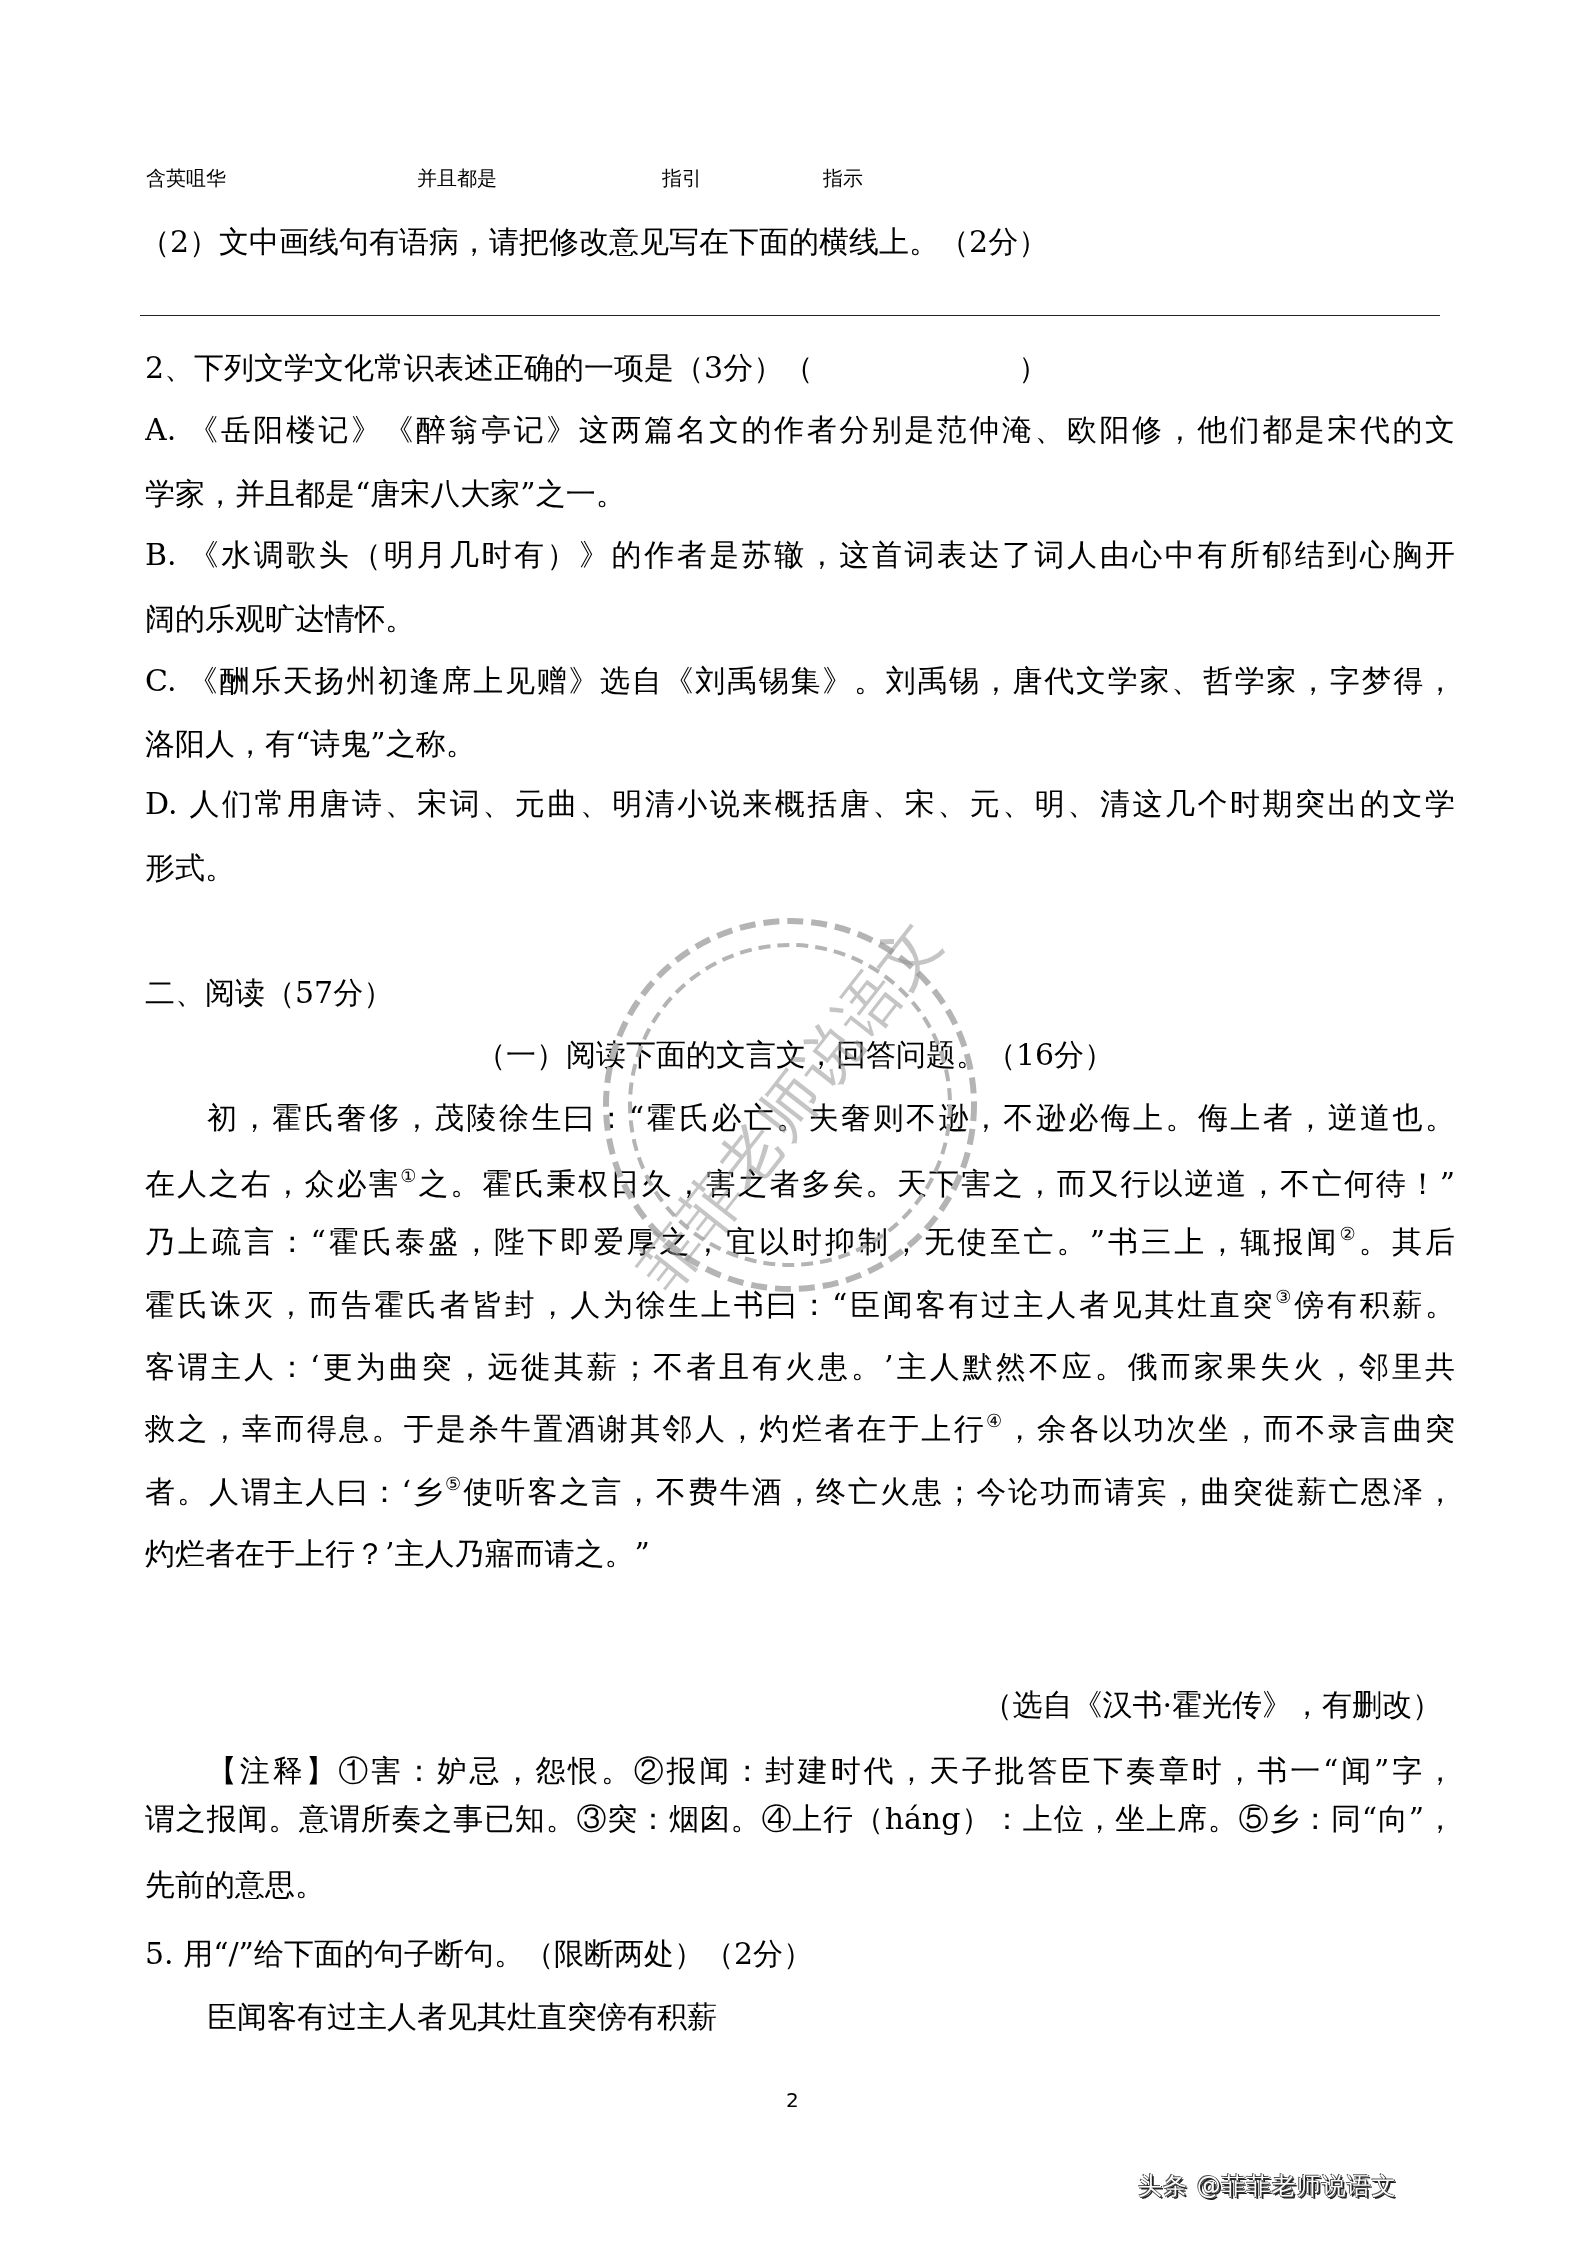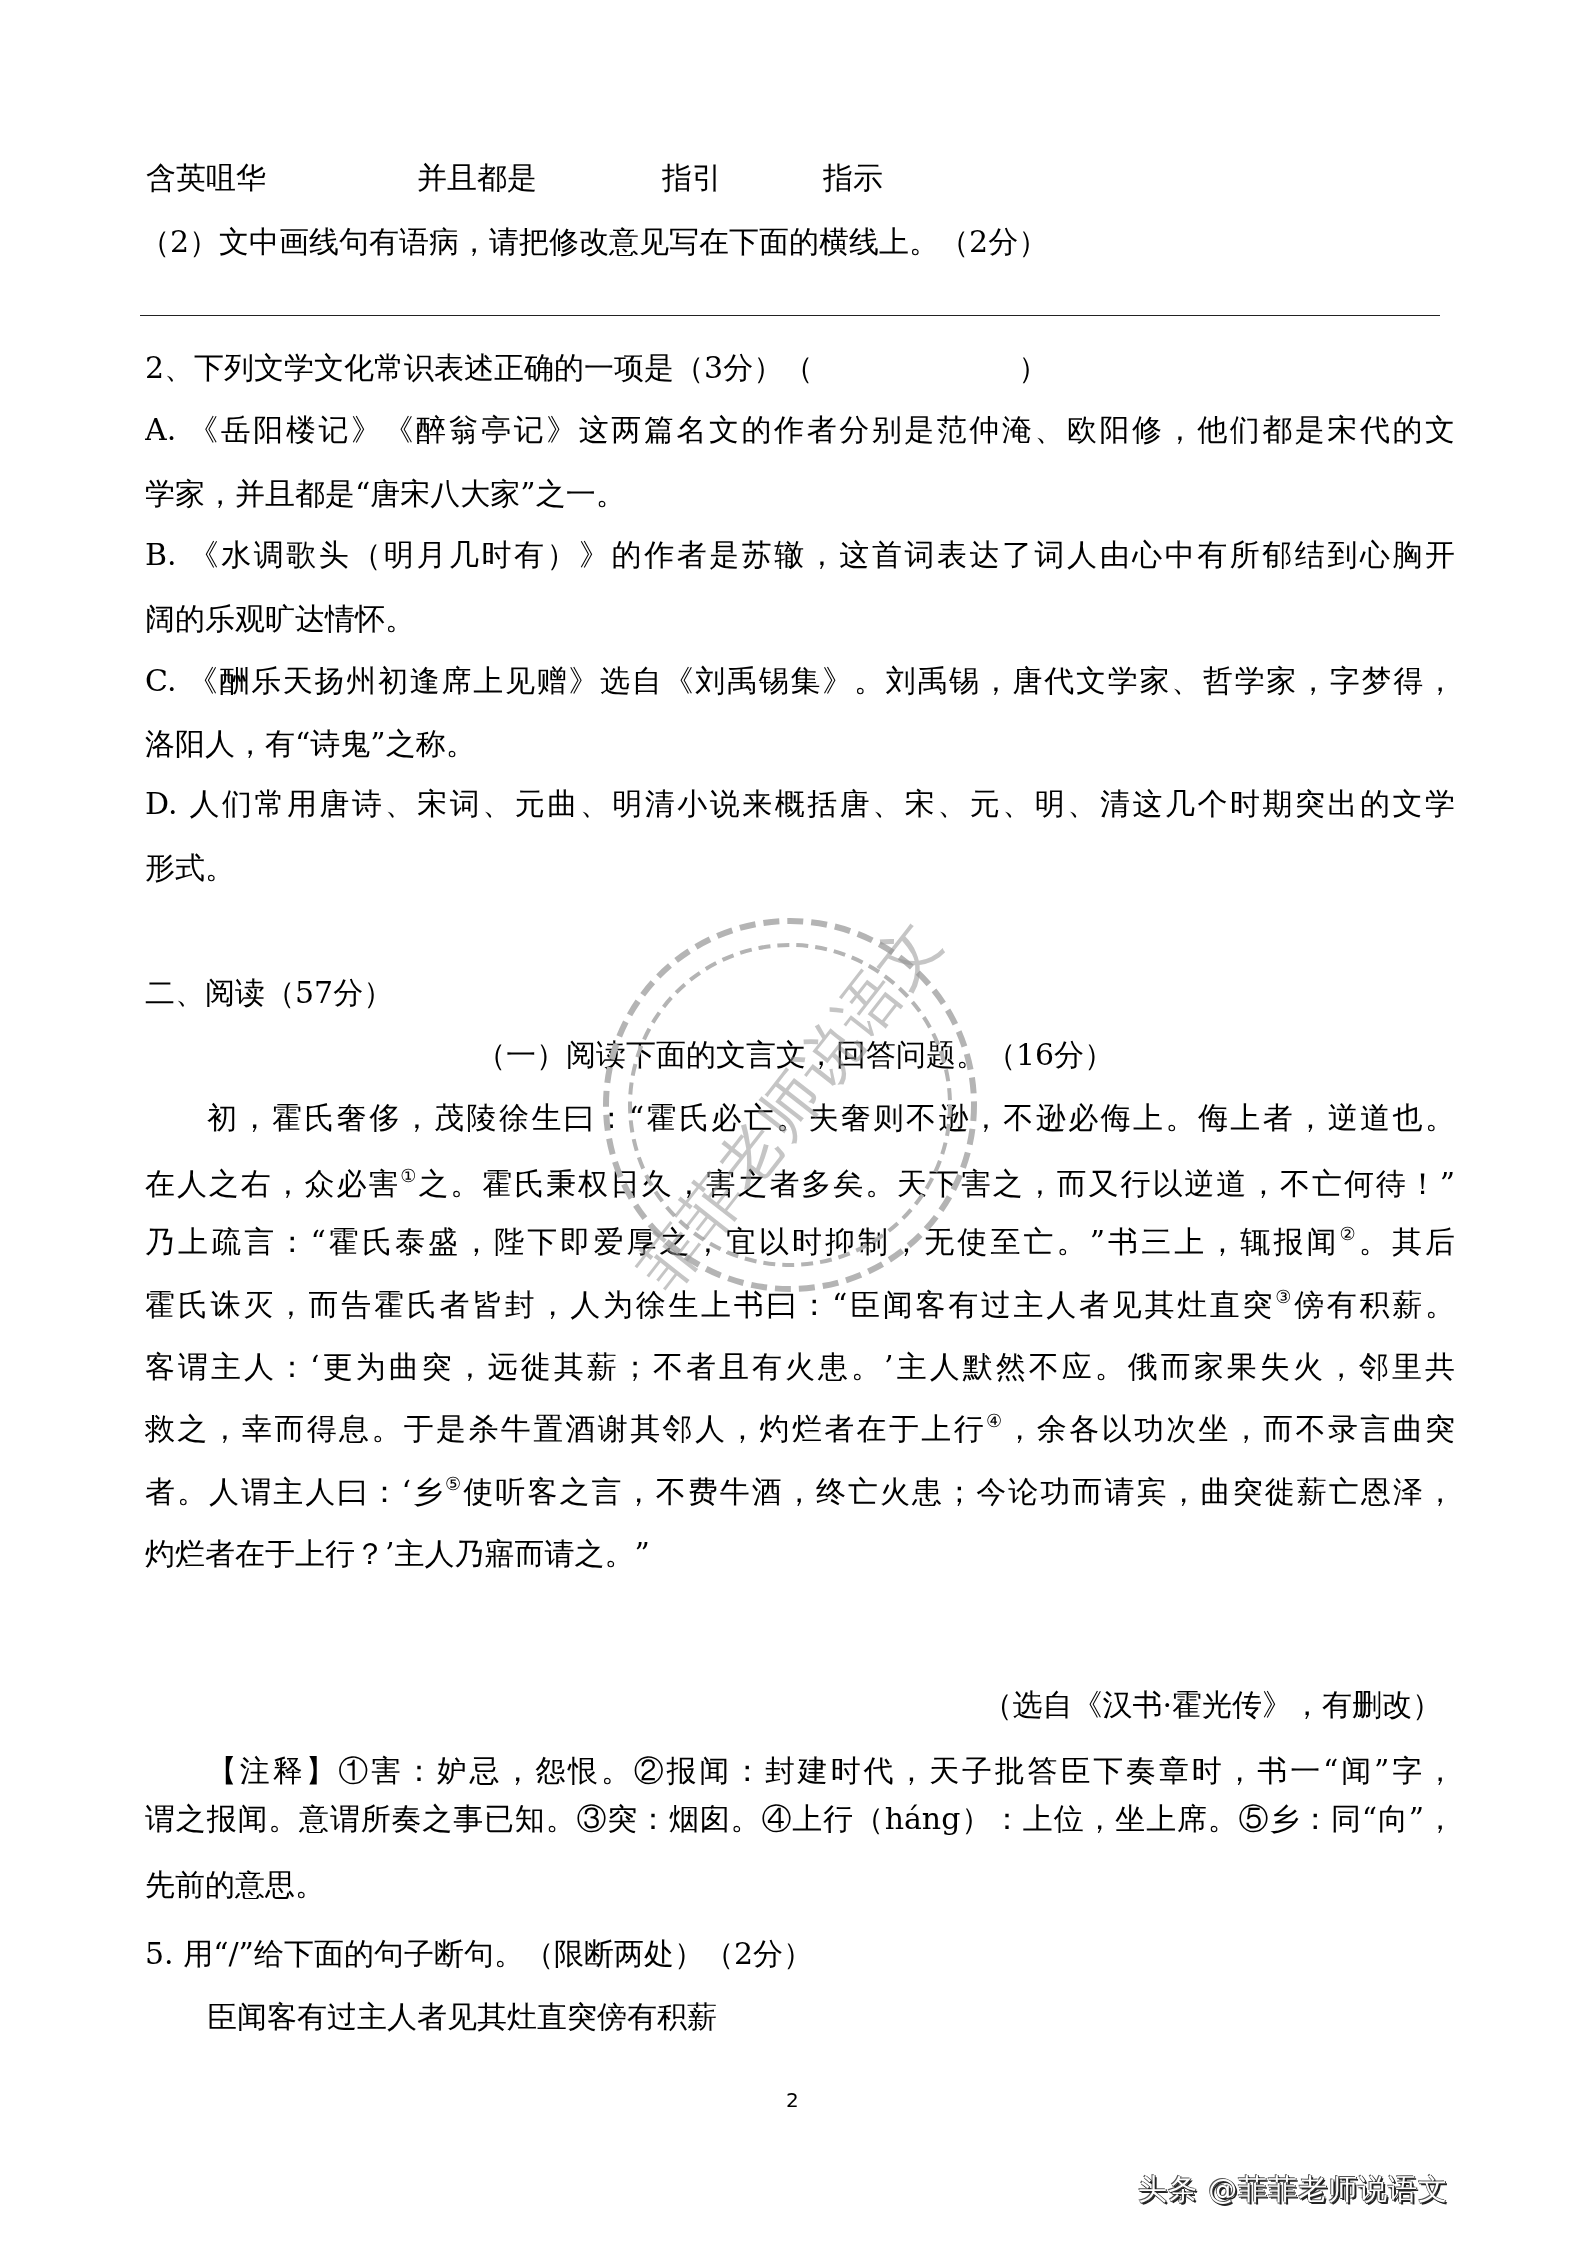--- a/index.html
+++ b/index.html
@@ -3,26 +3,26 @@
 <meta charset="utf-8">
 <style>
   html, body { margin: 0; padding: 0; background: #ffffff; }
   body { width: 1587px; height: 2245px; position: relative; overflow: hidden;
          font-family: "DejaVu Serif", "Liberation Serif", serif; color: #000; }
   .line { position: absolute; left: 145px; width: 1310px; font-size: 30px; line-height: 40px;
           white-space: nowrap; }
   .just { text-align: justify; text-align-last: justify; white-space: normal; height: 40px; overflow: hidden; }
   .indent { left: 207px; width: 1248px; }
   .right { left: auto; right: 145px; width: auto; text-align: right; }
-  .opt { position: absolute; font-size: 30px; line-height: 40px; white-space: nowrap; }
+  .opt { position: absolute; font-size: 20px; line-height: 40px; white-space: nowrap; }
   .rule { position: absolute; left: 140px; width: 1300px; height: 0; border-top: 1.5px solid #222; top: 315px; }
   sup { font-size: 18px; vertical-align: 12px; line-height: 0; }
   .pagenum { position: absolute; top: 2088px; left: 786px; font-family: "DejaVu Sans", sans-serif; font-size: 20px; }
   .footer { position: absolute; top: 2170px; left: 1138px; font-family: "DejaVu Sans", sans-serif;
-            font-size: 29px; color: #ffffff; letter-spacing: 1px;
+            font-size: 24px; color: #ffffff; letter-spacing: 1px;
             text-shadow: 2px 2px 0 #222, -1px -1px 0 #555, 1px 0 0 #333, 0 1px 0 #333; }
   .stamp { position: absolute; left: 600px; top: 915px; width: 380px; height: 380px; pointer-events: none; }
   .stamp-text { position: absolute; left: 600px; top: 915px; width: 380px; height: 380px;
                 display: flex; align-items: center; justify-content: center; pointer-events: none; }
   .stamp-text span { transform: rotate(-52deg); font-family: "DejaVu Sans", sans-serif; font-size: 62px;
                      color: rgba(150,150,150,0.55); letter-spacing: 2px; white-space: nowrap; }
 </style>
 </head>
 <body>
 

